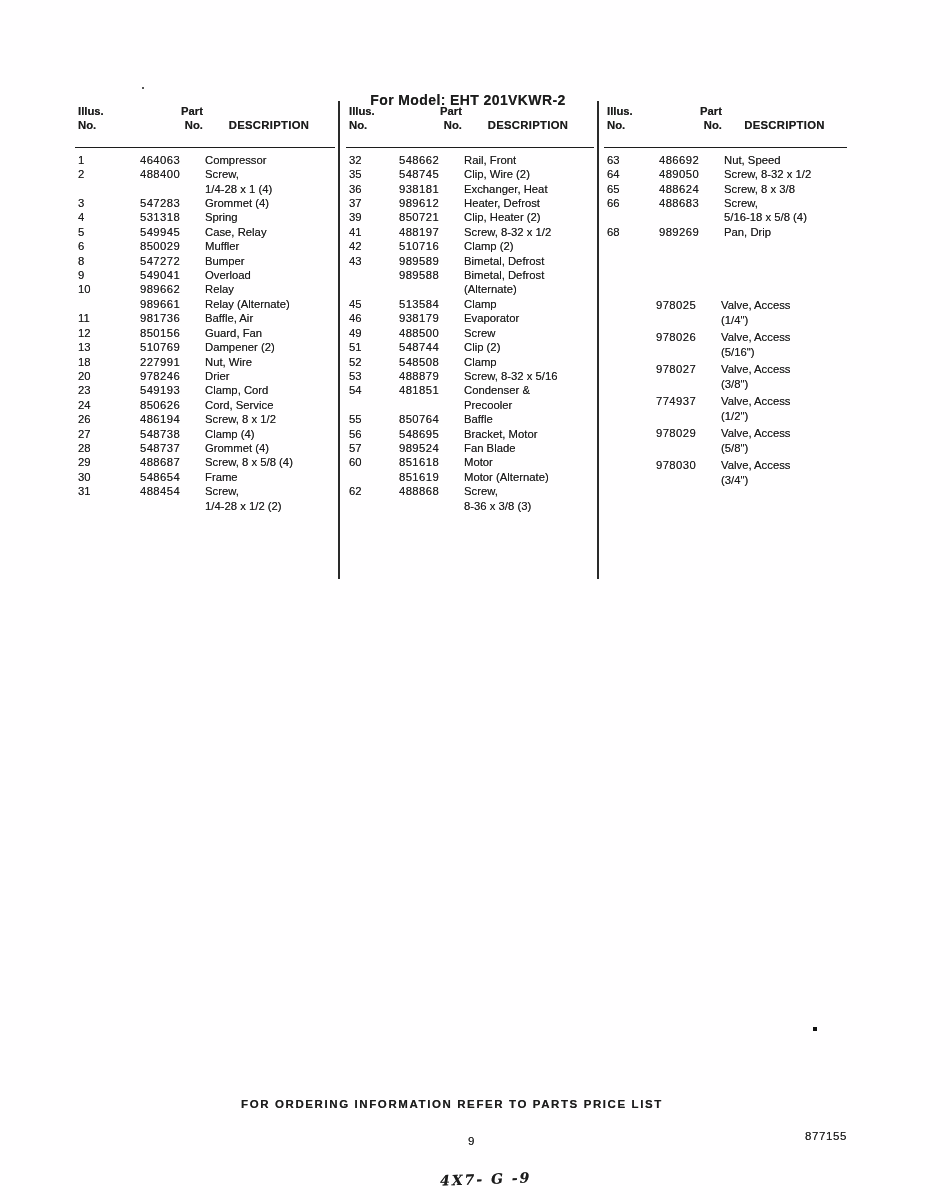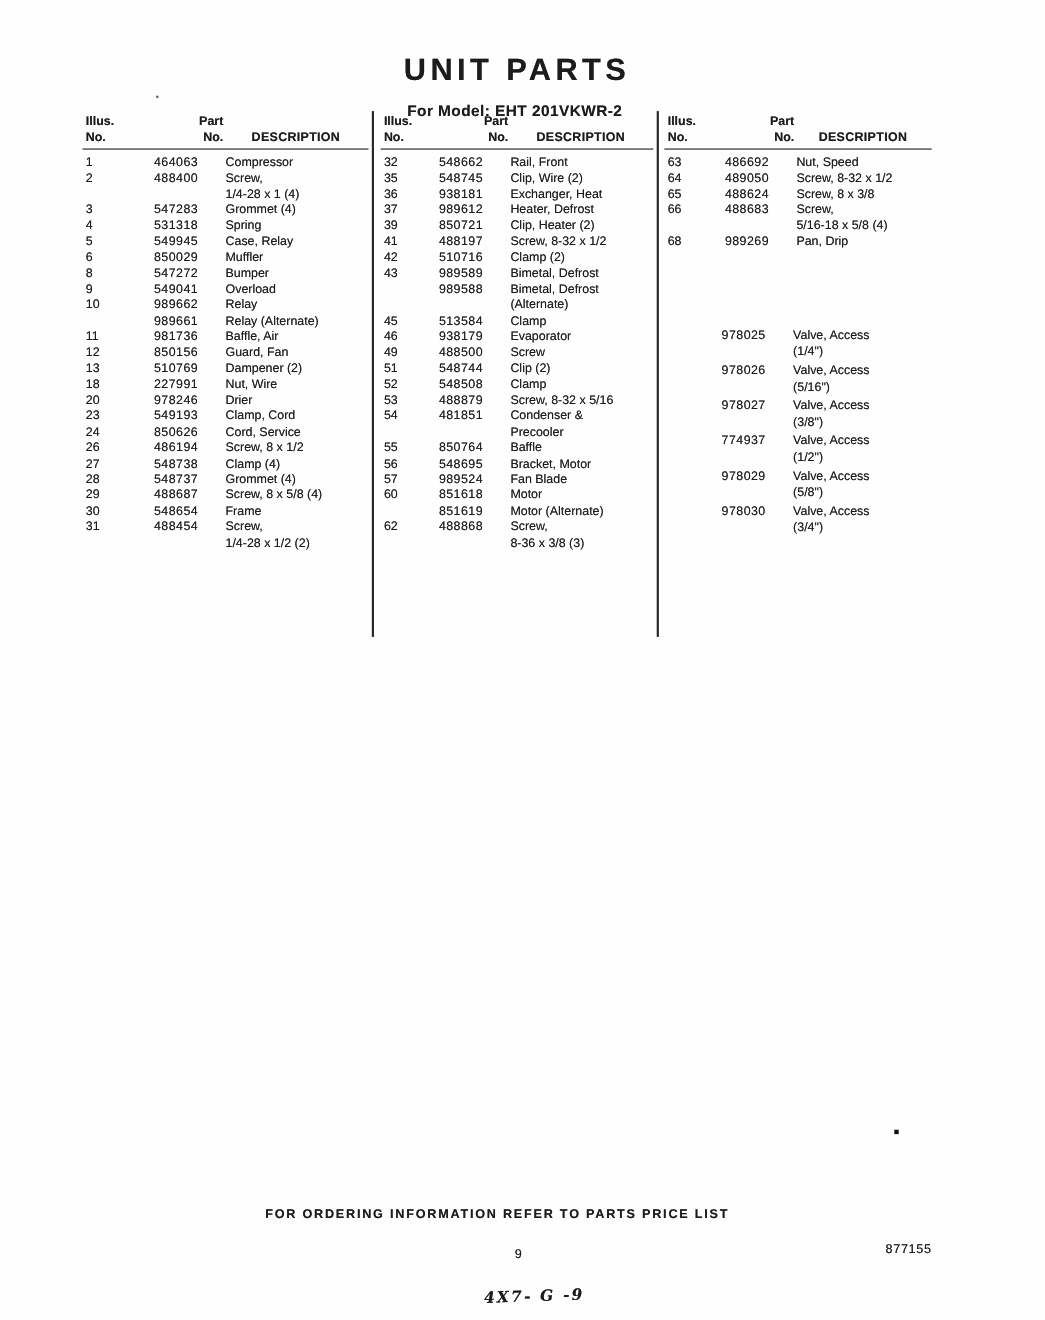--- a/index.html
+++ b/index.html
@@ -16,21 +16,21 @@
     position:absolute;top:82px;left:0;width:936px;text-align:center;
     font-size:14px;font-weight:bold;letter-spacing:.4px;margin-top:10px;
   }
   .col{position:absolute;top:104px;font-size:11.3px;line-height:14.4px;}
   .col1{left:75px;width:260px;--no-w:62px;--part-w:66px;}
   .col2{left:346px;width:248px;--no-w:50px;--part-w:66px;}
   .col3{left:604px;width:243px;--no-w:52px;--part-w:66px;}
   .col-header{
     display:grid;grid-template-columns:var(--no-w) var(--part-w) 1fr;
     align-items:end;font-weight:bold;border-bottom:1.6px solid #1c1c1c;
-    padding-bottom:2px;margin-bottom:5px;
+    padding-bottom:14px;margin-bottom:5px;
   }
   .h-stack{display:flex;flex-direction:column;}
   .h-no{padding-left:3px;}
   .h-part{text-align:right;}
   .h-desc{text-align:center;letter-spacing:.3px;}
   .row{display:grid;grid-template-columns:var(--no-w) var(--part-w) 1fr;}
   .c-no{padding-left:3px;}
   .c-part{padding-left:3px;letter-spacing:.4px;}
   .c-desc{padding-left:2px;white-space:pre-line;}
   .vline{position:absolute;top:101px;width:1.5px;height:478px;background:#2a2a2a;}
@@ -57,21 +57,20 @@
   }
   .speck{position:absolute;background:#111;}
   .speck-1{left:813px;top:1027px;width:4px;height:4px;}
   .speck-2{left:142px;top:87px;width:2px;height:2px;background:#555;}
 </style>
 </head>
 <body>
 
 <div class="page">
 
-  <div class="title">UNIT PARTS</div>
   <div class="subtitle">For Model: EHT 201VKWR-2</div>
 
   <div class="vline vline-1"></div>
   <div class="vline vline-2"></div>
 
   <section class="col col1">
     <header class="col-header">
       <div class="h-stack h-no">
         <span>Illus.</span>
         <span>No.</span>

